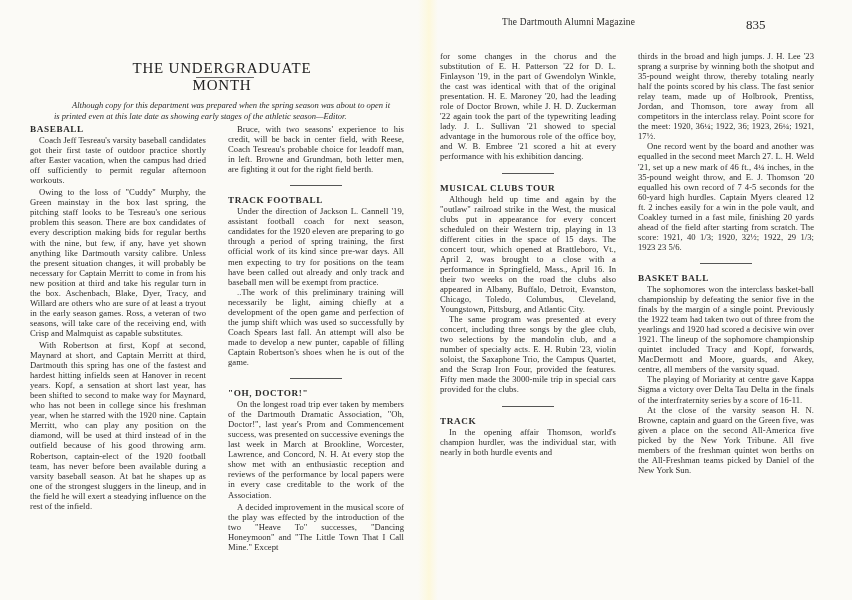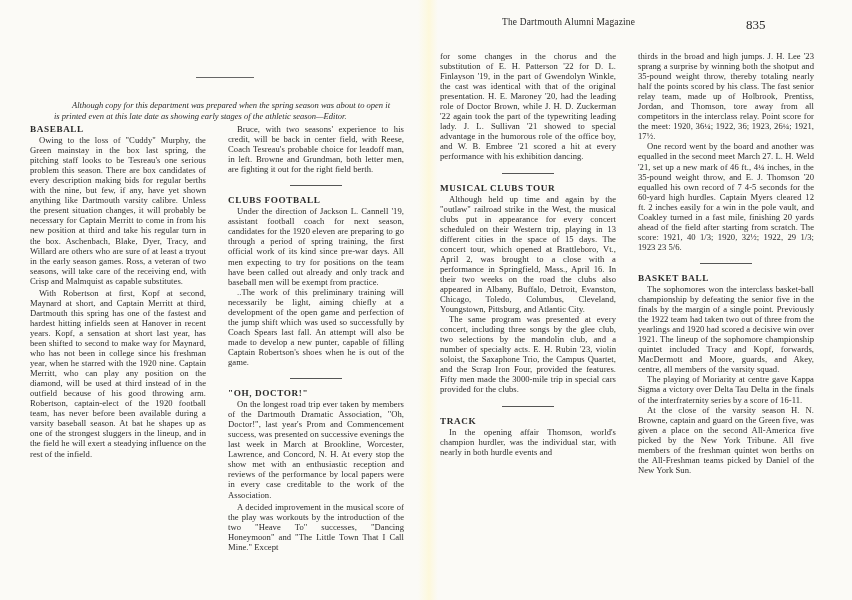--- a/index.html
+++ b/index.html
@@ -22,41 +22,43 @@
   .intro p { margin:12px; text-indent:18px;font-style:italic; }
   .running-head { position:absolute; top:17px; left:502px; font-size:9.4px; letter-spacing:0.2px; }
   .page-num { position:absolute; top:17px; left:746px; font-size:13px; }
 </style>
 </head>
 <body>
 
 <div class="gutter"></div>
 
 <div class="page left">
+  <h1 class="main-title">THE UNDERGRADUATE MONTH</h1>
   <div class="title-rule"></div>
   <div class="intro">
     <p>Although copy for this department was prepared when the spring season was about to open it is printed even at this late date as showing early stages of the athletic season—Editor.</p>
   </div>
 
   <div class="col" style="left:30px; top:124px; width:176px;">
     <div class="h">BASEBALL</div>
+    <p>Coach Jeff Tesreau's varsity baseball candidates got their first taste of outdoor practice shortly after Easter vacation, when the campus had dried off sufficiently to permit regular afternoon workouts.</p>
     <p>Owing to the loss of "Cuddy" Murphy, the Green mainstay in the box last spring, the pitching staff looks to be Tesreau's one serious problem this season. There are box candidates of every description making bids for regular berths with the nine, but few, if any, have yet shown anything like Dartmouth varsity calibre. Unless the present situation changes, it will probably be necessary for Captain Merritt to come in from his new position at third and take his regular turn in the box. Aschenbach, Blake, Dyer, Tracy, and Willard are others who are sure of at least a tryout in the early season games. Ross, a veteran of two seasons, will take care of the receiving end, with Crisp and Malmquist as capable substitutes.</p>
     <p>With Robertson at first, Kopf at second, Maynard at short, and Captain Merritt at third, Dartmouth this spring has one of the fastest and hardest hitting infields seen at Hanover in recent years. Kopf, a sensation at short last year, has been shifted to second to make way for Maynard, who has not been in college since his freshman year, when he starred with the 1920 nine. Captain Merritt, who can play any position on the diamond, will be used at third instead of in the outfield because of his good throwing arm. Robertson, captain-elect of the 1920 football team, has never before been available during a varsity baseball season. At bat he shapes up as one of the strongest sluggers in the lineup, and in the field he will exert a steadying influence on the rest of the infield.</p>
   </div>
 
   <div class="col" style="left:228px; top:124px; width:176px;">
     <p>Bruce, with two seasons' experience to his credit, will be back in center field, with Reese, Coach Tesreau's probable choice for leadoff man, in left. Browne and Grundman, both letter men, are fighting it out for the right field berth.</p>
     <div class="rule"></div>
-    <div class="h">CLUBS FOOTBALL</div>
+    <div class="h">TRACK FOOTBALL</div>
     <p>Under the direction of Jackson L. Cannell '19, assistant football coach for next season, candidates for the 1920 eleven are preparing to go through a period of spring training, the first official work of its kind since pre-war days. All men expecting to try for positions on the team have been called out already and only track and baseball men will be exempt from practice.</p>
     <p style="margin-top:0">..The work of this preliminary training will necessarily be light, aiming chiefly at a development of the open game and perfection of the jump shift which was used so successfully by Coach Spears last fall. An attempt will also be made to develop a new punter, capable of filling Captain Robertson's shoes when he is out of the game.</p>
     <div class="rule"></div>
     <div class="h">"OH, DOCTOR!"</div>
     <p>On the longest road trip ever taken by members of the Dartmouth Dramatic Association, "Oh, Doctor!", last year's Prom and Commencement success, was presented on successive evenings the last week in March at Brookline, Worcester, Lawrence, and Concord, N. H. At every stop the show met with an enthusiastic reception and reviews of the performance by local papers were in every case creditable to the work of the Association.</p>
-    <p>A decided improvement in the musical score of the play was workouts by the introduction of the two "Heave To" successes, "Dancing Honeymoon" and "The Little Town That I Call Mine." Except</p>
+    <p>A decided improvement in the musical score of the play was effected by the introduction of the two "Heave To" successes, "Dancing Honeymoon" and "The Little Town That I Call Mine." Except</p>
   </div>
 </div>
 
 <div class="page right">
   <div class="running-head" style="left:74px;">The Dartmouth Alumni Magazine</div>
   <div class="page-num" style="left:318px;">835</div>
 
   <div class="col" style="left:12px; top:51px; width:176px;">
     <p style="text-indent:0">for some changes in the chorus and the substitution of E. H. Patterson '22 for D. L. Finlayson '19, in the part of Gwendolyn Winkle, the cast was identical with that of the original presentation. H. E. Maroney '20, had the leading role of Doctor Brown, while J. H. D. Zuckerman '22 again took the part of the typewriting leading lady. J. L. Sullivan '21 showed to special advantage in the humorous role of the office boy, and W. B. Embree '21 scored a hit at every performance with his exhibition dancing.</p>
     <div class="rule"></div>

